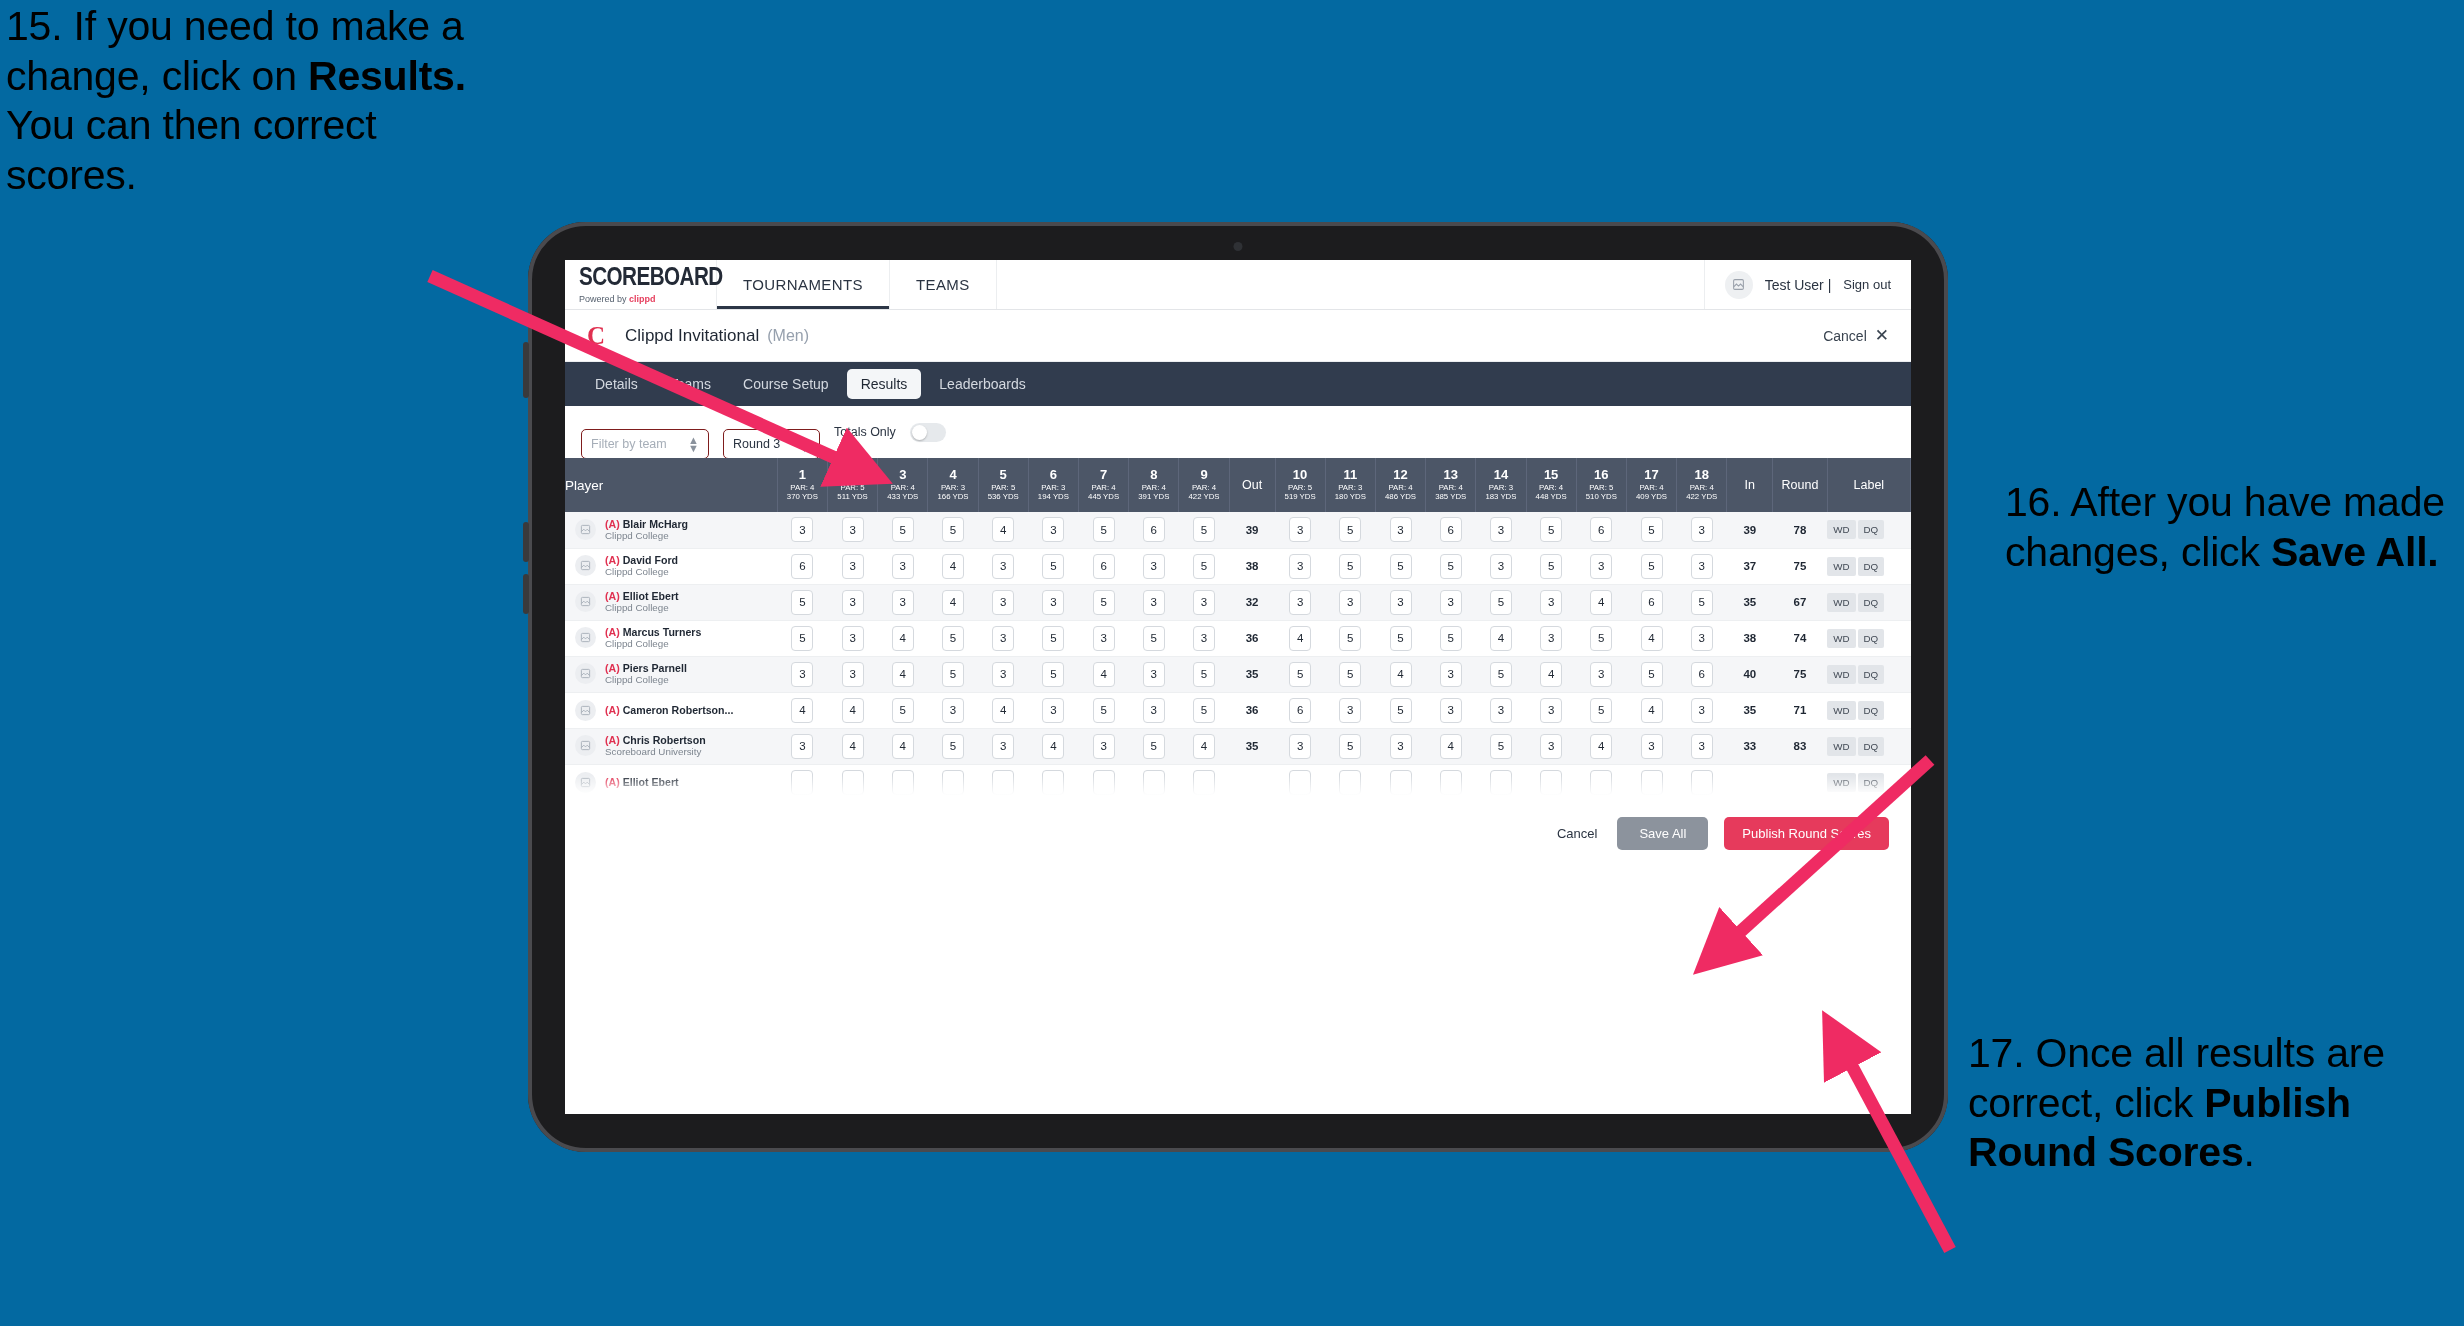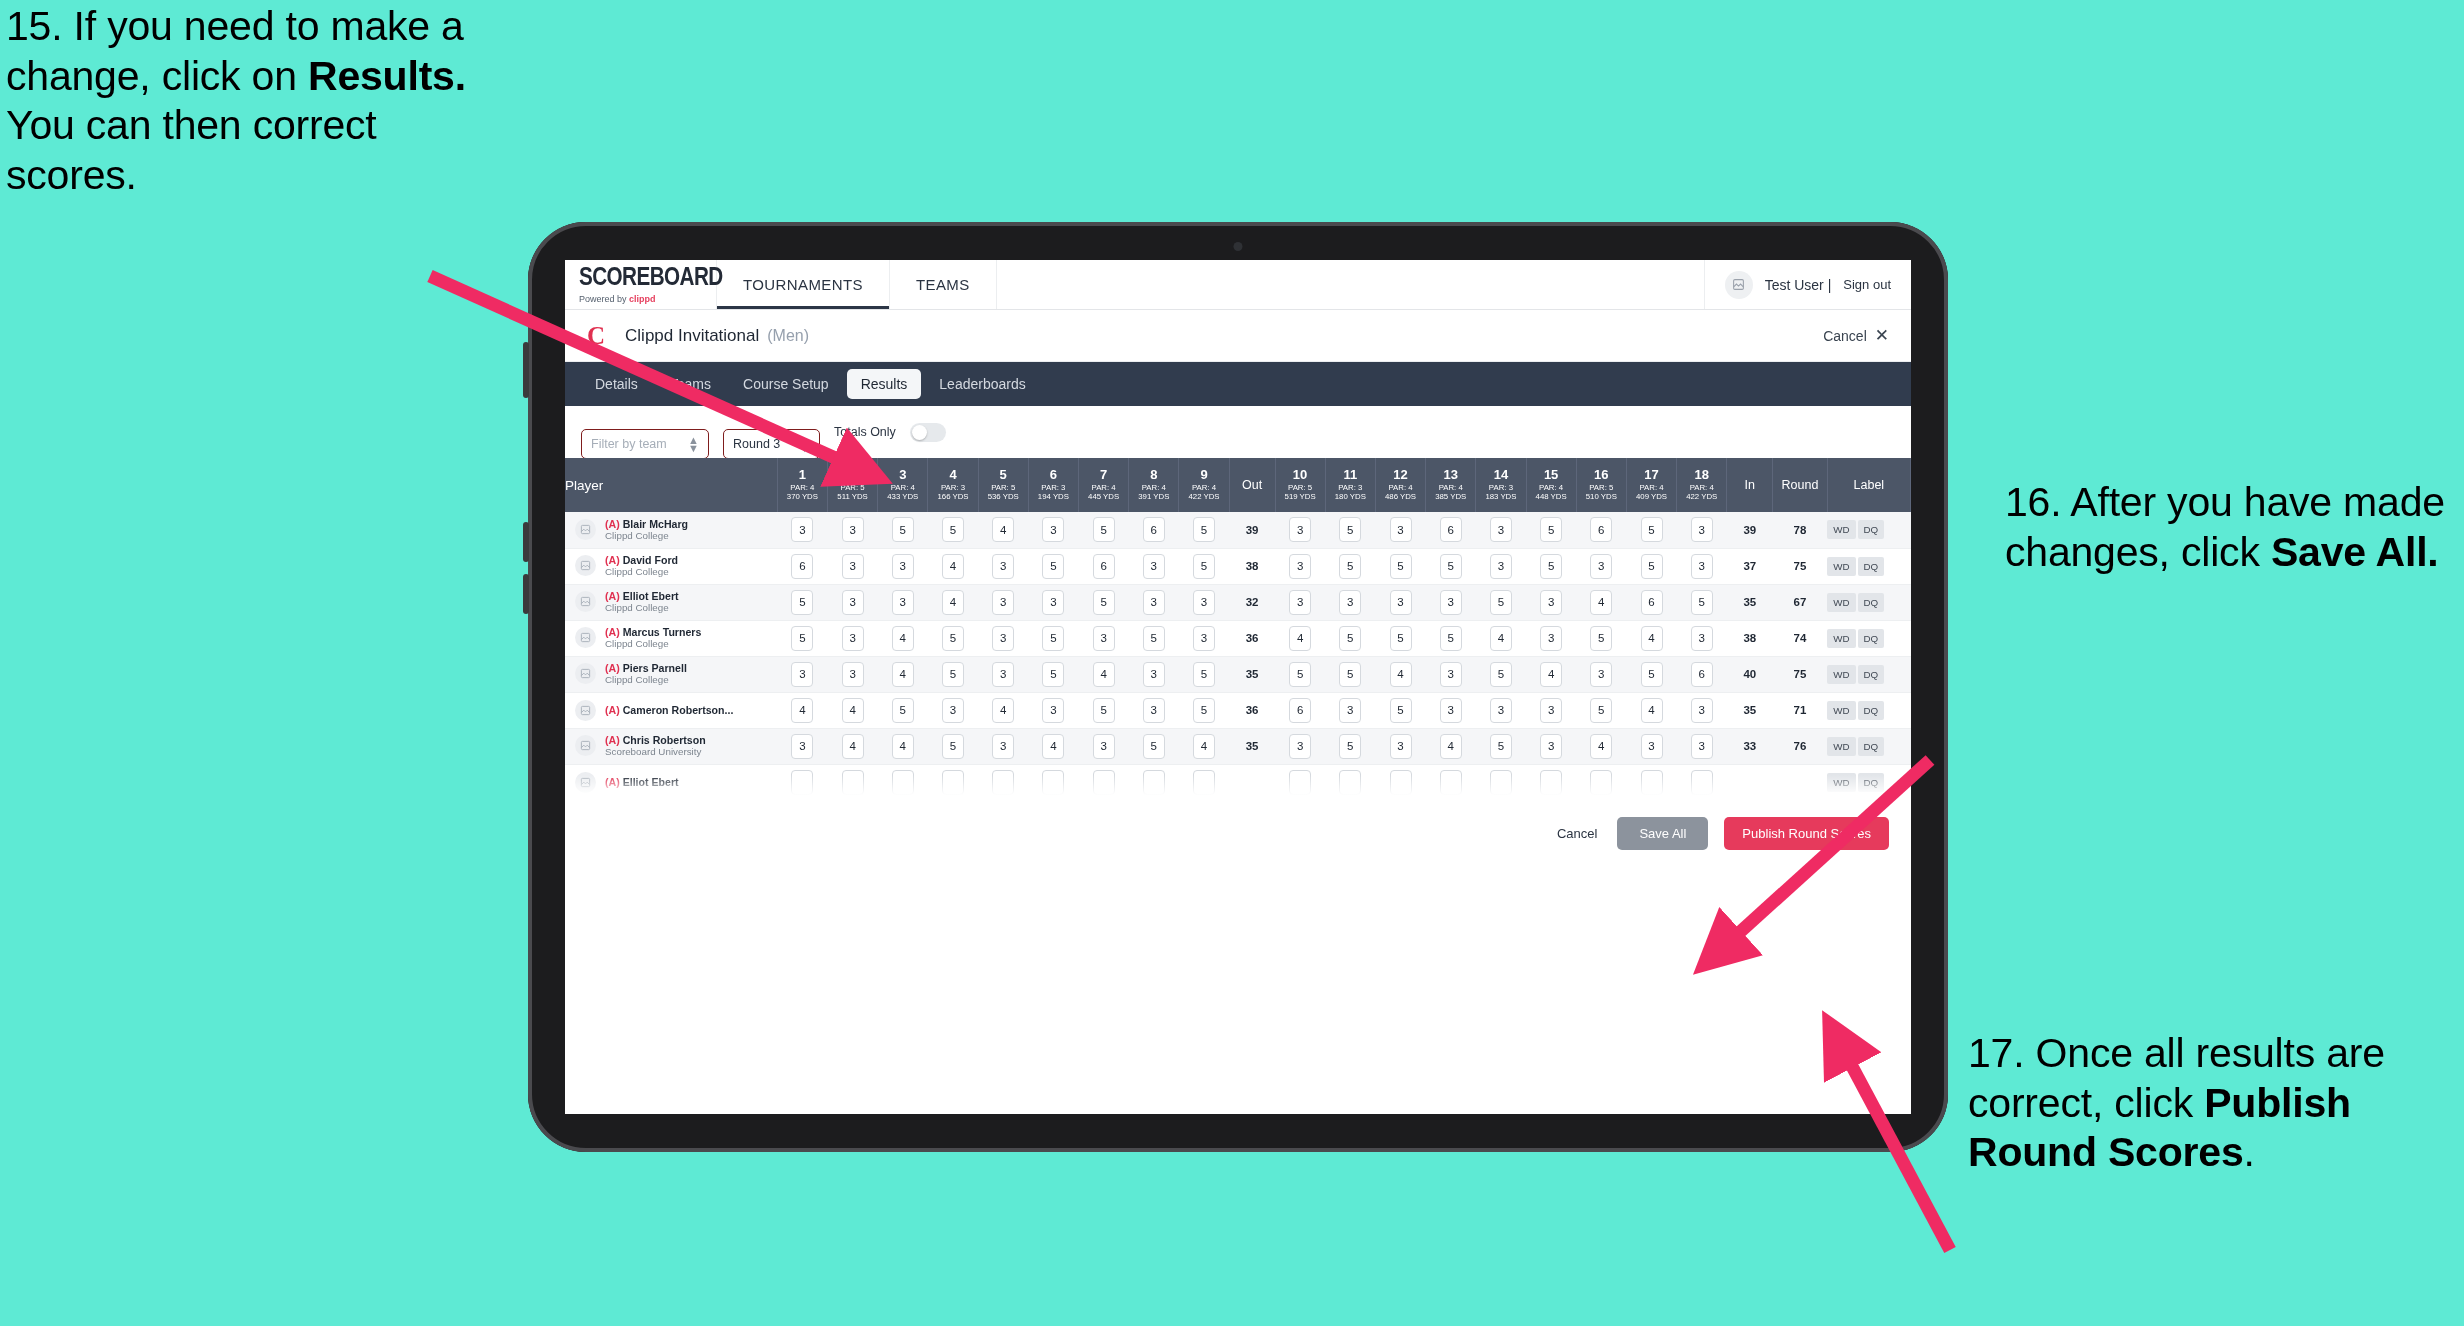--- a/index.html
+++ b/index.html
@@ -2,21 +2,21 @@
 <html><head>
 <meta charset="utf-8">
 <style>
   * { box-sizing: border-box; margin: 0; padding: 0; }
   html, body {
     width: 2464px; height: 1326px;
     background: #ffffff;
     font-family: "Liberation Sans", sans-serif;
     overflow: hidden;
   }
-  .page { position: relative; width: 2464px; height: 1326px; background: #5eead4; }
+  .page { position: relative; width: 2464px; height: 1326px; background: #0369a1; }
 
   
   .callout {
     position: absolute;
     color: #000;
     font-size: 41px;
     line-height: 1.21;
     font-family: "Liberation Sans", sans-serif;
     letter-spacing: -0.2px;
   }
@@ -962,21 +962,21 @@
                 <td class="score-cell">
                   <div class="score-box">4</div>
                 </td>
                 <td class="score-cell">
                   <div class="score-box">3</div>
                 </td>
                 <td class="score-cell">
                   <div class="score-box">3</div>
                 </td>
                 <td class="sum-cell">33</td>
-                <td class="total-cell">76</td>
+                <td class="total-cell">83</td>
                 <td class="label-cell">
                   <div class="label-inner">
                     <span class="lbl">WD</span>
                     <span class="lbl">DQ</span>
                   </div>
                 </td>
               </tr>
               <tr class="odd">
                 <td class="player-cell">
                   <div class="player-inner">

